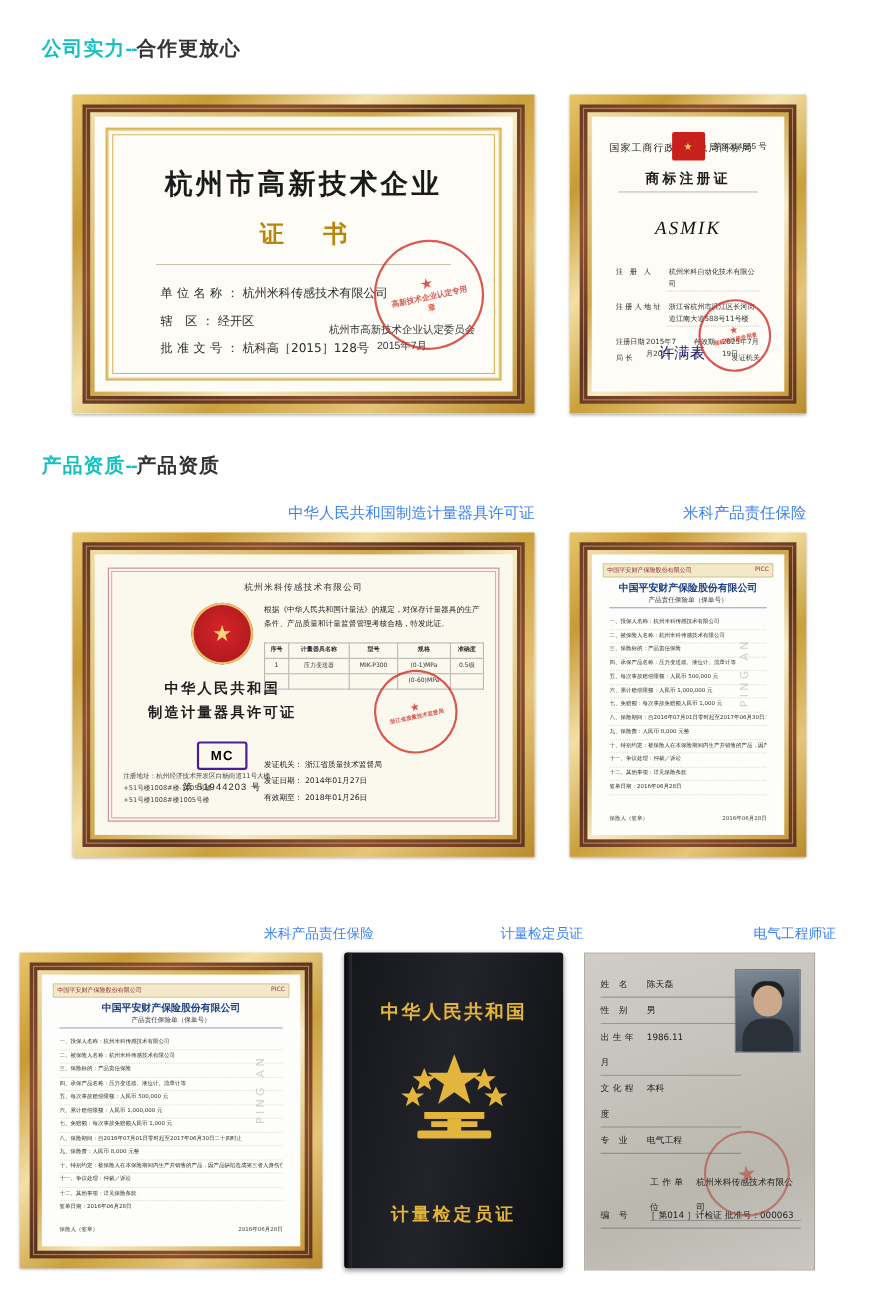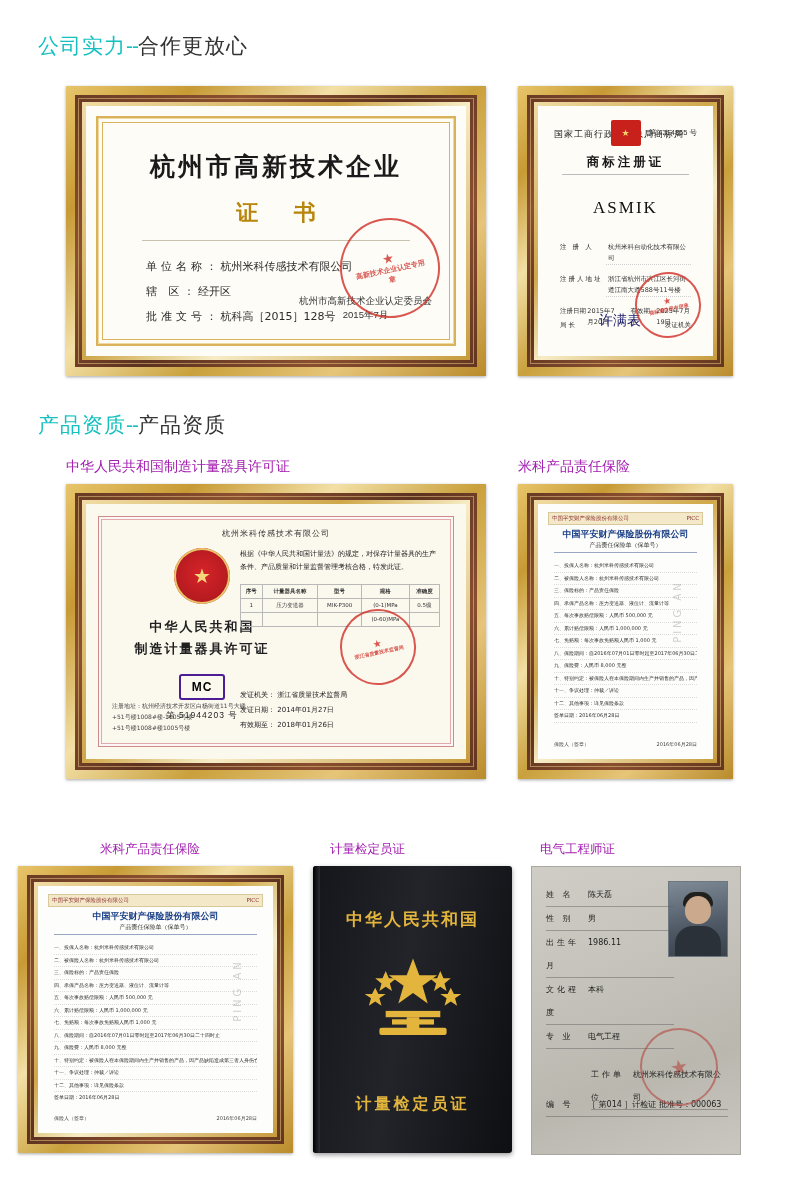--- a/index.html
+++ b/index.html
@@ -11,22 +11,22 @@
     width: 800px;
     height: 1185px;
     position: relative;
     font-family: "Liberation Sans", sans-serif;
     overflow: hidden;
   }
 
   
   .section-heading {
     position: absolute;
-    font-size: 21px;
-    font-weight: normal;
+    font-size: 18px;
+    font-weight: bold;
     letter-spacing: 1px;
     white-space: nowrap;
   }
   .heading-accent { color: #16c0c0; }
   .heading-dash { color: #16c0c0; letter-spacing: -1px; }
   .heading-rest { color: #333333; }
 
   
   .cert {
     position: absolute;
@@ -187,20 +187,21 @@
     border-top: 1px solid #bbb;
   }
   .c2-mark {
     position: absolute;
     top: 92px; left: 0; right: 0;
     text-align: center;
     font-size: 17px;
     letter-spacing: 2px;
     color: #111;
     font-family: "Liberation Serif", serif;
+    font-style: italic;
   }
   .c2-fields {
     position: absolute;
     left: 22px; right: 22px;
     top: 136px;
     font-size: 6.5px;
     color: #333;
     font-family: "DejaVu Sans", sans-serif;
     line-height: 11px;
   }
@@ -393,23 +394,23 @@
     transform: rotate(-90deg);
     transform-origin: center;
     letter-spacing: 3px;
     pointer-events: none;
     font-family: "DejaVu Sans", sans-serif;
   }
 
   
   .caption {
     position: absolute;
-    text-align: left;
+    text-align: right;
     font-size: 14px;
-    color: #a21caf;
+    color: #3b82f6;
     font-family: "DejaVu Sans", sans-serif;
     white-space: nowrap;
   }
   .caption.small { font-size: 12.5px; }
 
   
   .booklet {
     position: absolute;
     background: linear-gradient(100deg,#15161a 0%,#22242a 45%,#0e0f12 100%);
     border-radius: 3px;

